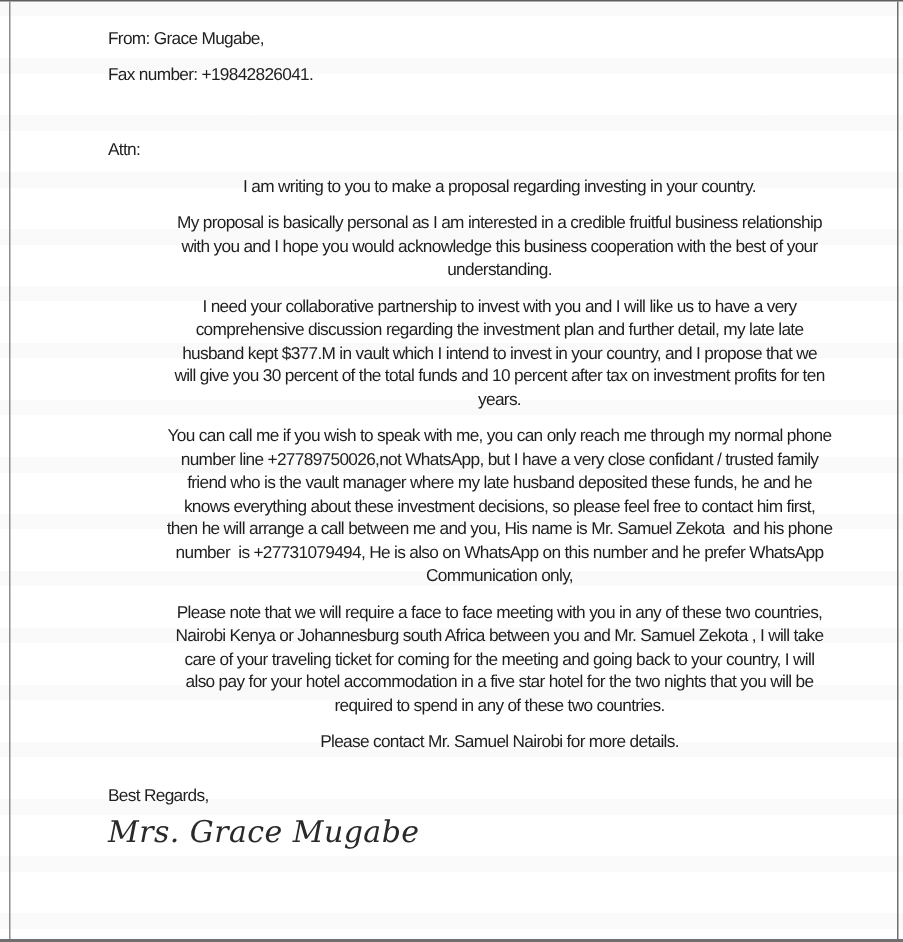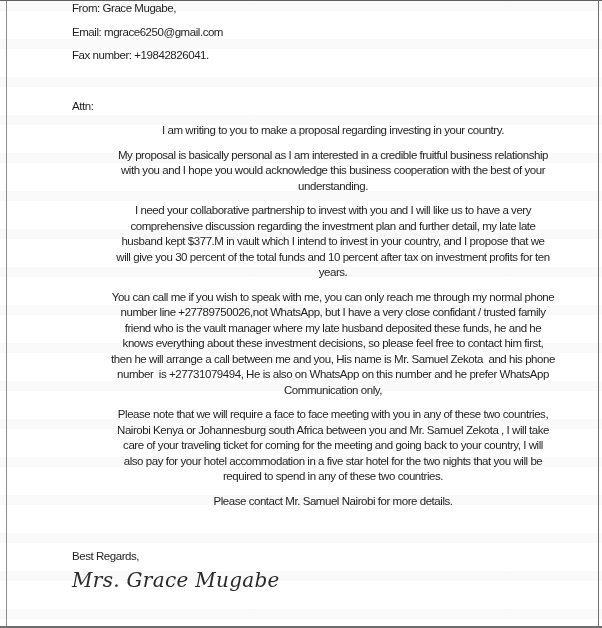--- a/index.html
+++ b/index.html
@@ -31,51 +31,50 @@
     top: 0;
     bottom: 0;
     width: 1px;
     background: #8c8c8c;
   }
   .frame-line.left  { left: 6px; }
   .frame-line.right { right: 3px; background: #6f6f6f; }
   .content {
     position: absolute;
     left: 72px;
-    top: 0;
+    top: 18px;
     width: 522px;
     font-size: 11.5px;
     line-height: 15.5px;
     letter-spacing: -0.45px;
   }
   .hline { margin: 0 0 8px 0; white-space: pre; }
   .attn  { margin-top: 35px; white-space: pre; }
   .para  { margin: 9px 0 0 0; white-space: pre; text-align: center; }
-  .closing { margin-top: 40px; white-space: pre; }
+  .closing { margin-top: 20px; white-space: pre; }
   .signature {
     margin-top: 4px;
     font-family: "DejaVu Serif", serif;
     font-style: italic;
     font-size: 20px;
     line-height: 22px;
     letter-spacing: 0.3px;
     color: #2a2a2a;
     white-space: pre;
   }
 </style>
 </head>
 <body>
 
 <div class="page">
   <div class="frame-line left"></div>
   <div class="frame-line right"></div>
 
   <div class="content">
     <div class="hline">From: Grace Mugabe,</div>
-    <div class="hline">Email: mgrace6250@gmail.com</div>
     <div class="hline">Fax number: +19842826041.</div>
 
     <div class="attn">Attn:</div>
 
     <div class="para">I am writing to you to make a proposal regarding investing in your country.</div>
     <div class="para">My proposal is basically personal as I am interested in a credible fruitful business relationship
 with you and I hope you would acknowledge this business cooperation with the best of your
 understanding.</div>
     <div class="para">I need your collaborative partnership to invest with you and I will like us to have a very
 comprehensive discussion regarding the investment plan and further detail, my late late

